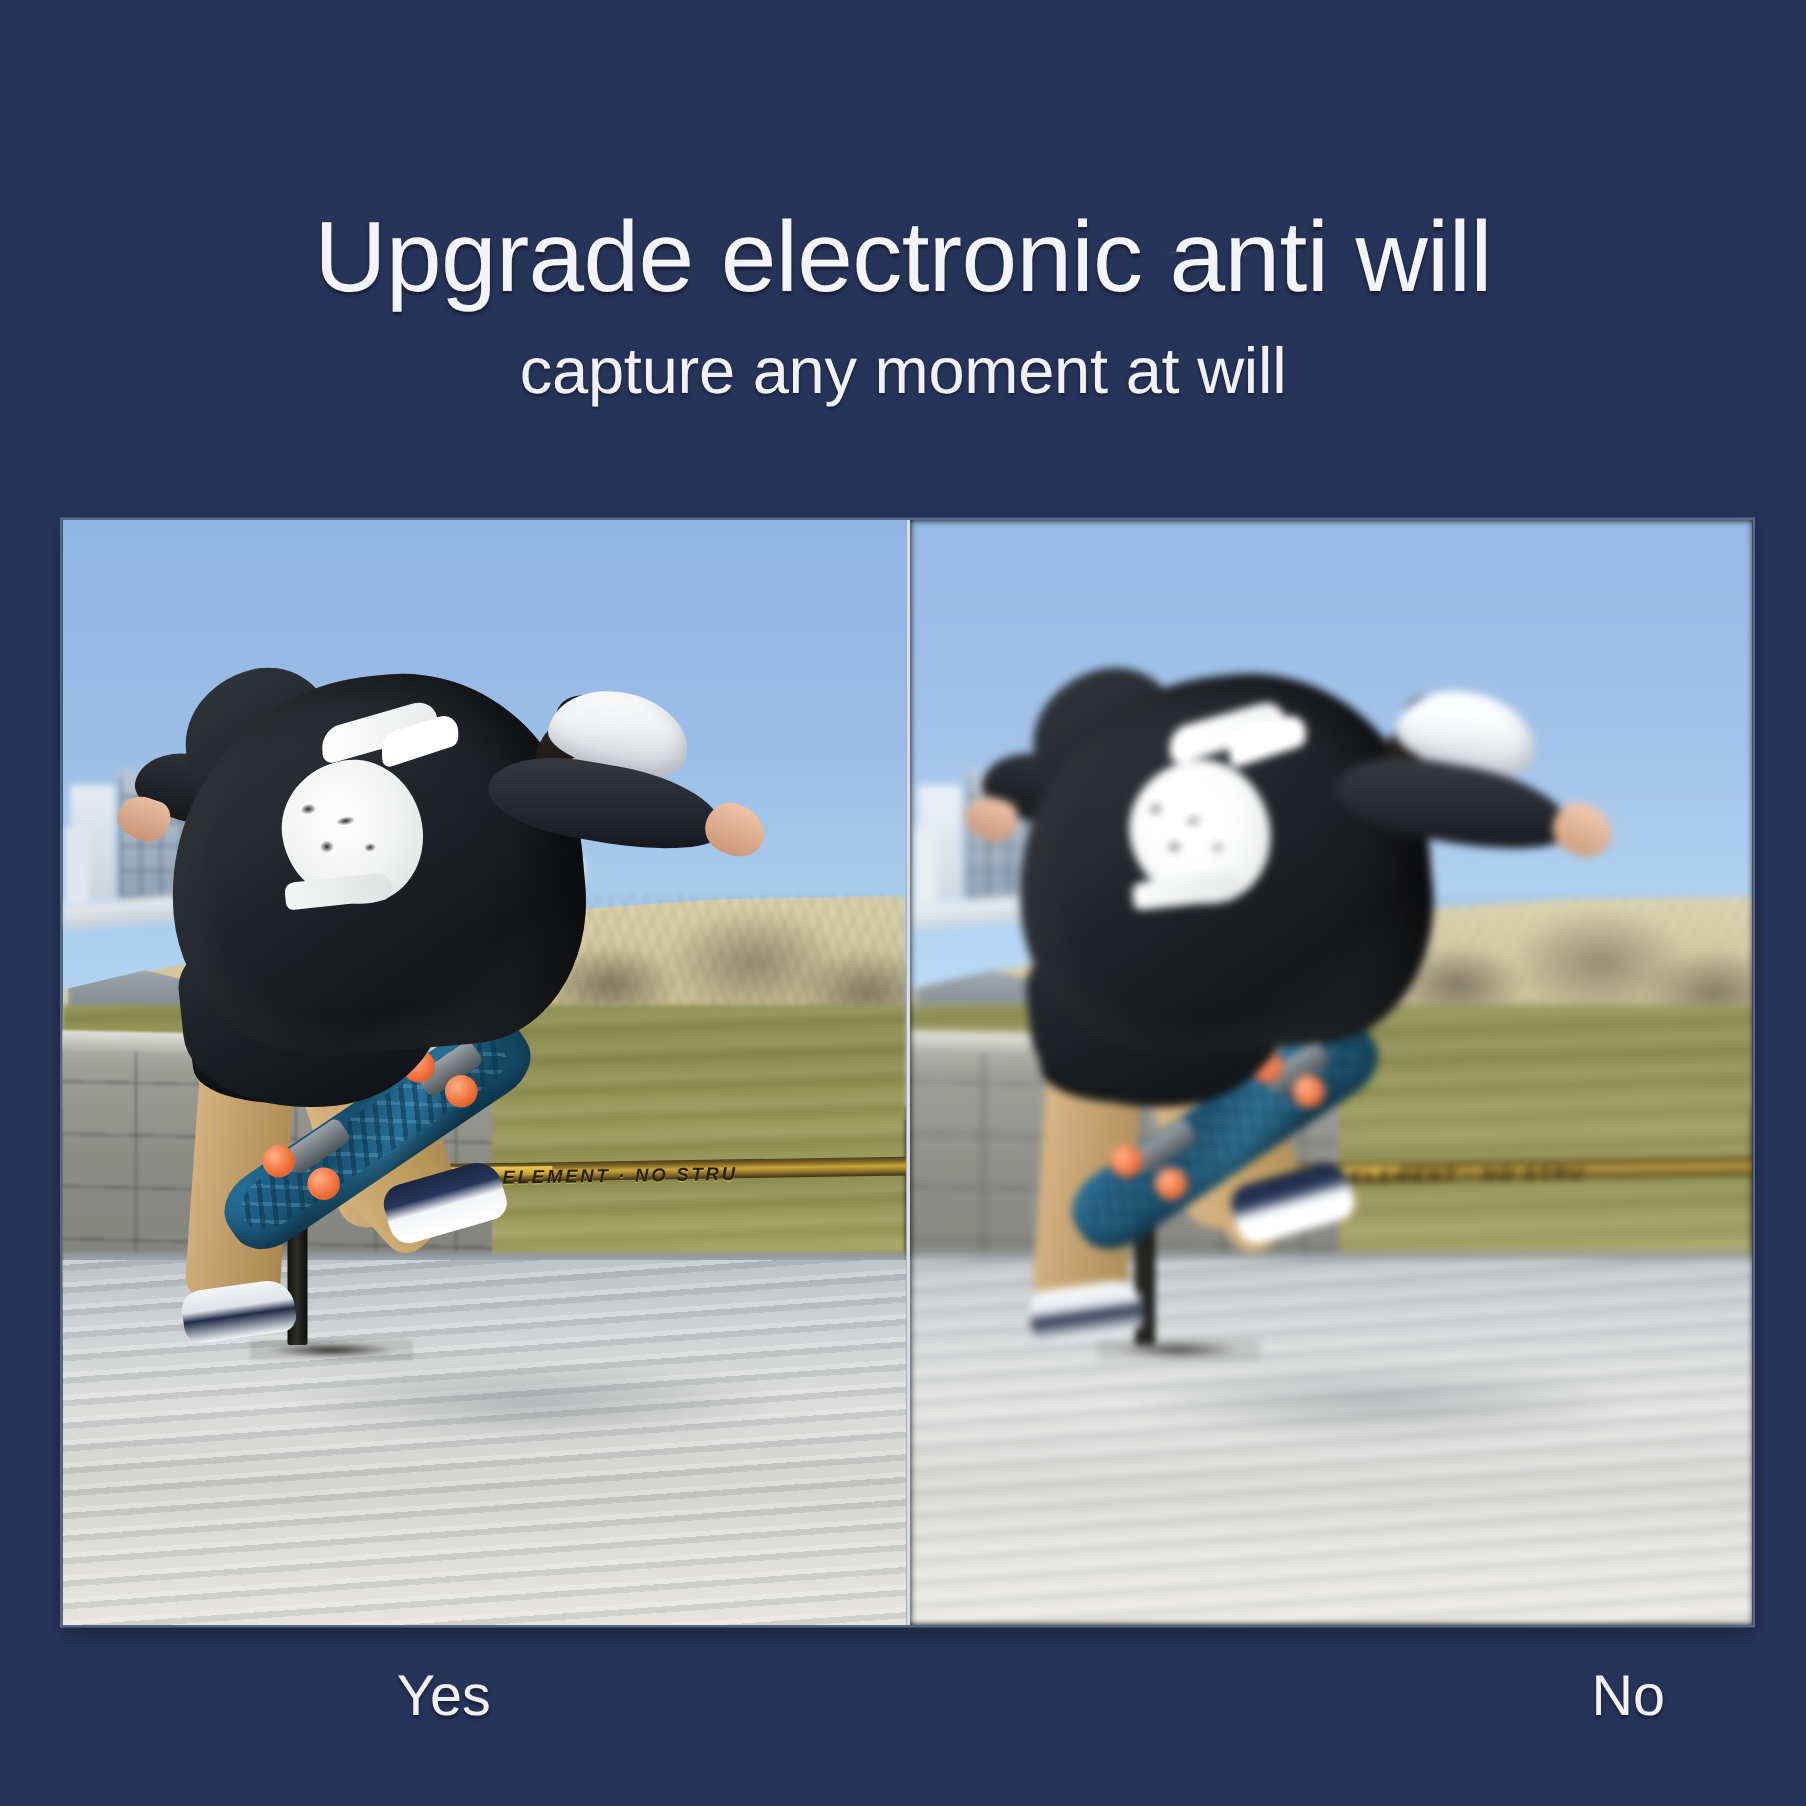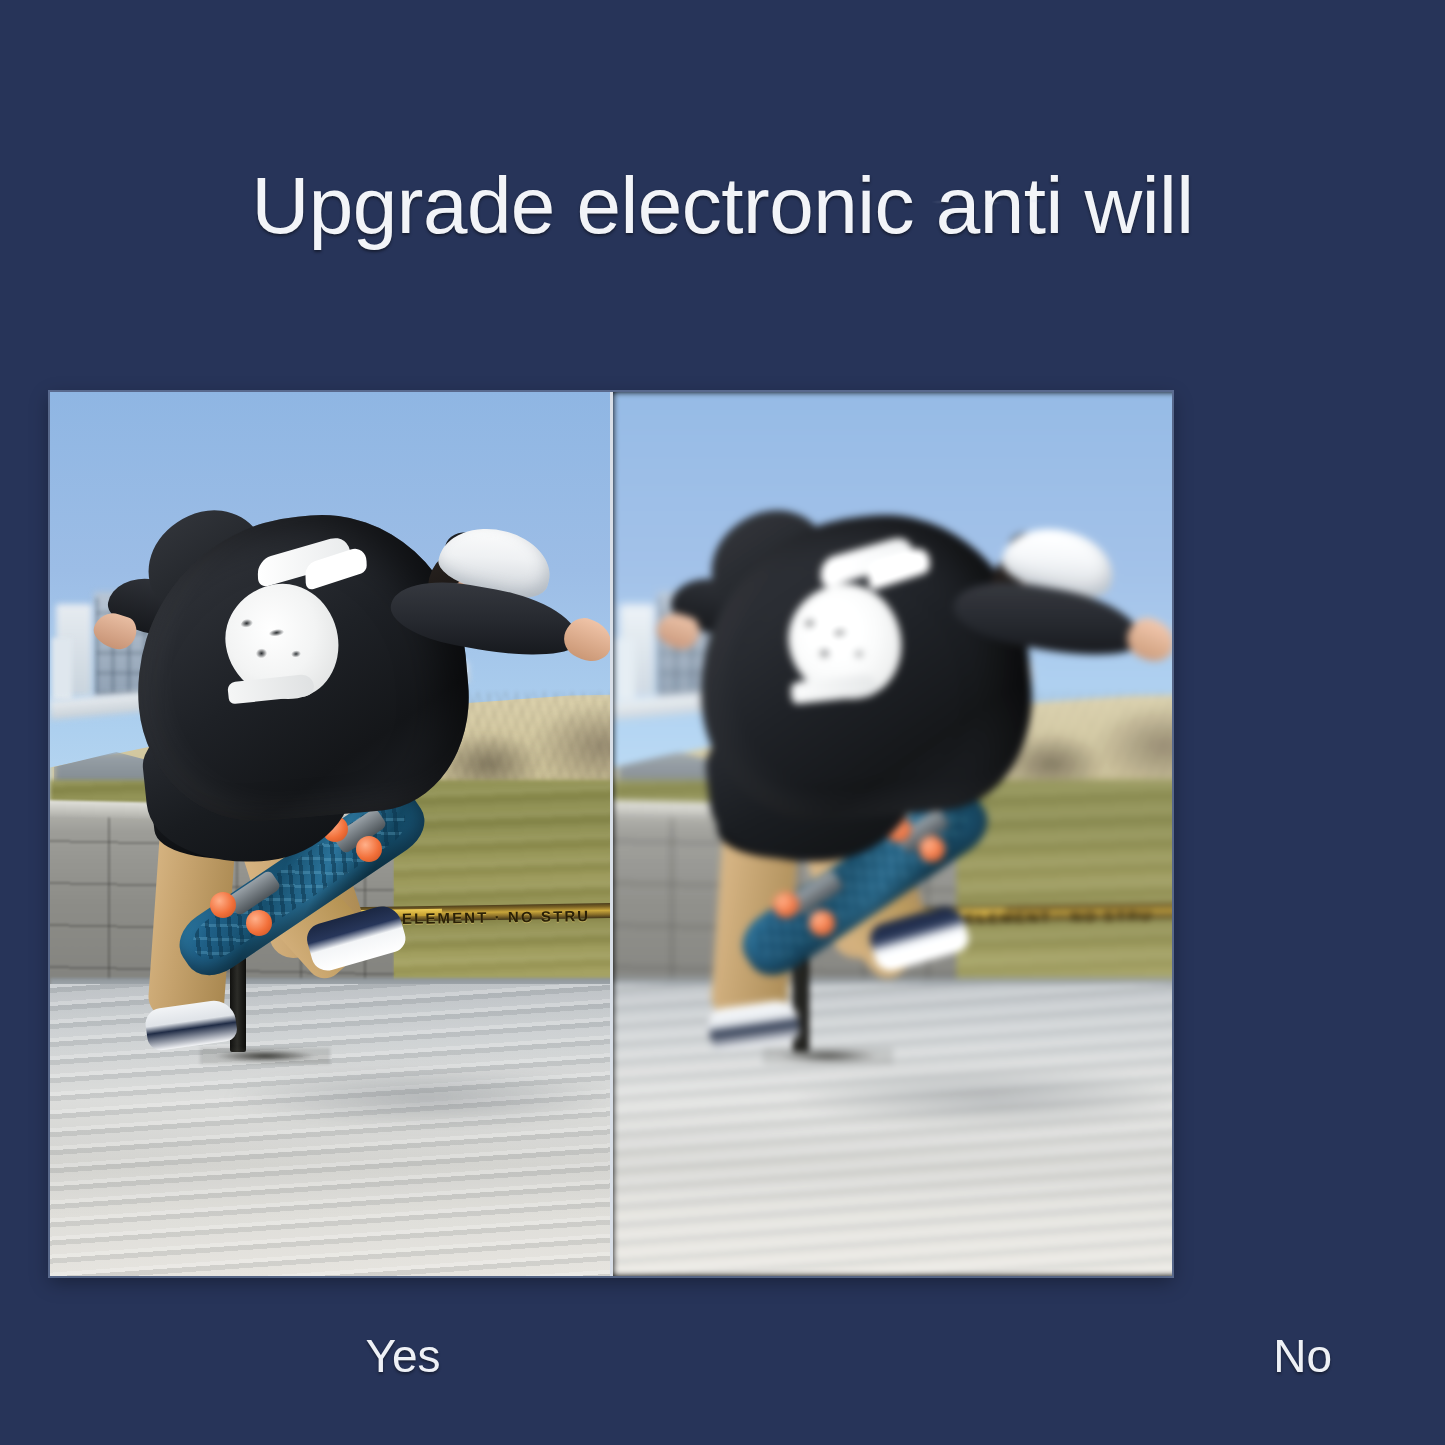--- a/index.html
+++ b/index.html
@@ -63,27 +63,28 @@
       radial-gradient(ellipse 16px 3px at 12px 8px, #cfd8ea 0%, rgba(207,216,234,0) 70%),
       radial-gradient(ellipse 14px 3px at 62px 9px, #c4cee3 0%, rgba(196,206,227,0) 70%),
       radial-gradient(ellipse 10px 3px at 104px 7px, #b9c4dc 0%, rgba(185,196,220,0) 70%);
     pointer-events: none;
   }
 
   
   #compare {
     position: absolute;
     left: 50px;
-    top: 392px;
-    width: 1122px;
+    top: 416px;
+    width: 1352px;
     height: 884px;
     display: flex;
     box-shadow: 0 0 0 2px rgba(156,178,214,0.45), 0 6px 18px rgba(0,0,0,0.35);
     background: #000;
     overflow: hidden;
+    font-style: italic;
   }
   .pane {
     position: relative;
     width: 675px;
     height: 884px;
     overflow: hidden;
   }
   .pane.right { border-left: 3px solid #d9dfe8; }
 
   
@@ -442,29 +443,30 @@
   
   .lbl {
     position:absolute;
     top: 1333px;
     font-size: 46px;
     line-height: 1.0;
     color: #eef1f6;
     text-shadow: 0 2px 3px rgba(0,0,0,.42);
     white-space: nowrap;
   }
-  .lbl-yes { left: 0; width: 710px; text-align: center; padding-left: 48px; }
+  .lbl-yes { left: 0; width: 710px; text-align: center; }
   .lbl-no  { left: 722px; width: 610px; text-align: right; }
 </style>
 </head>
 <body>
 
 <div id="poster">
 
   <h1 class="headline">Upgrade electronic anti will</h1>
+  <h2 class="subhead">capture any moment at will</h2>
   <div class="ghost-artifact"></div>
 
   <div id="compare">
 
     <div class="pane left">
       <div class="scene">
 
         <div class="sky"></div>
         <div class="tower-b"></div>
         <div class="tower-grid"></div>

